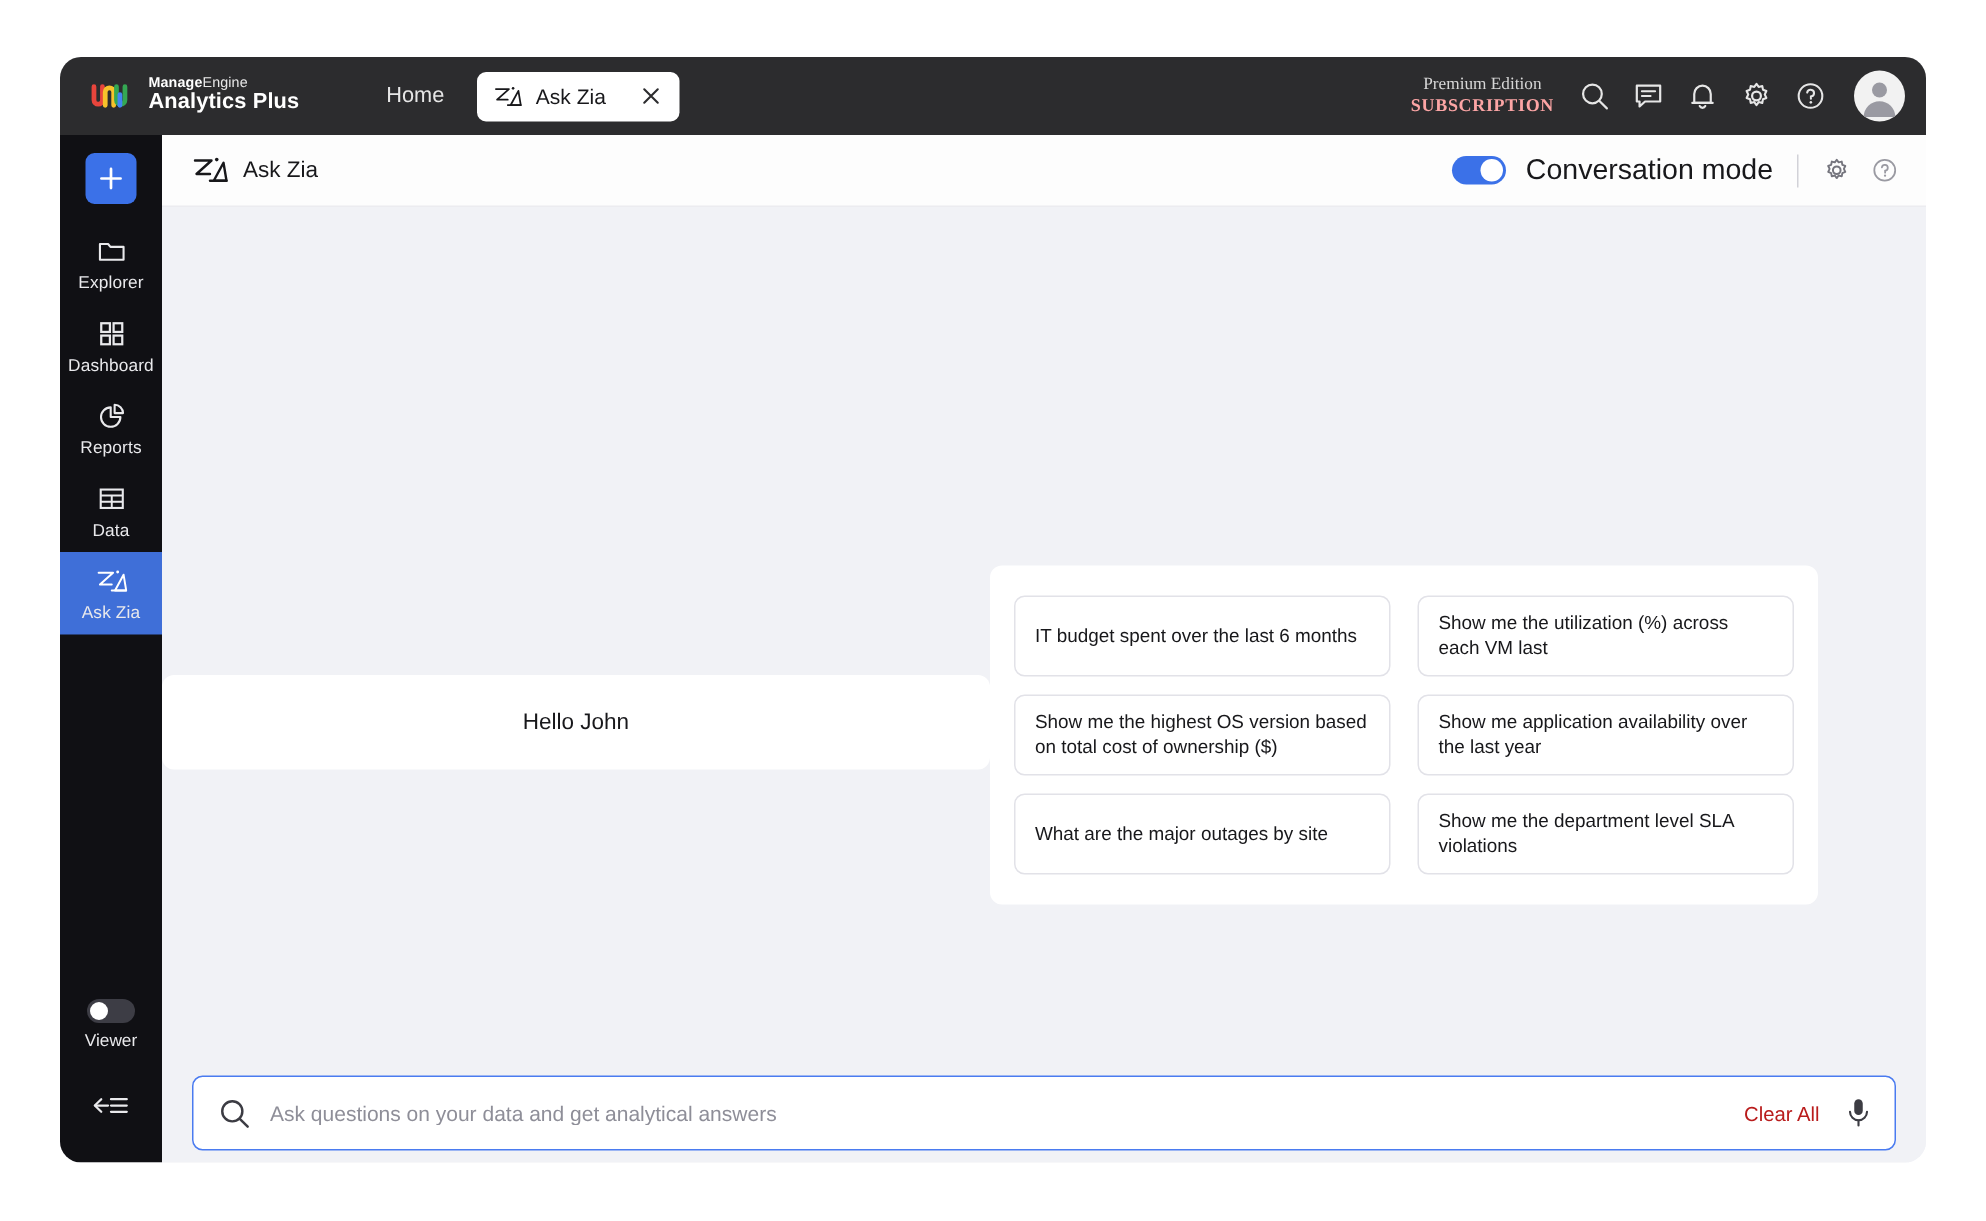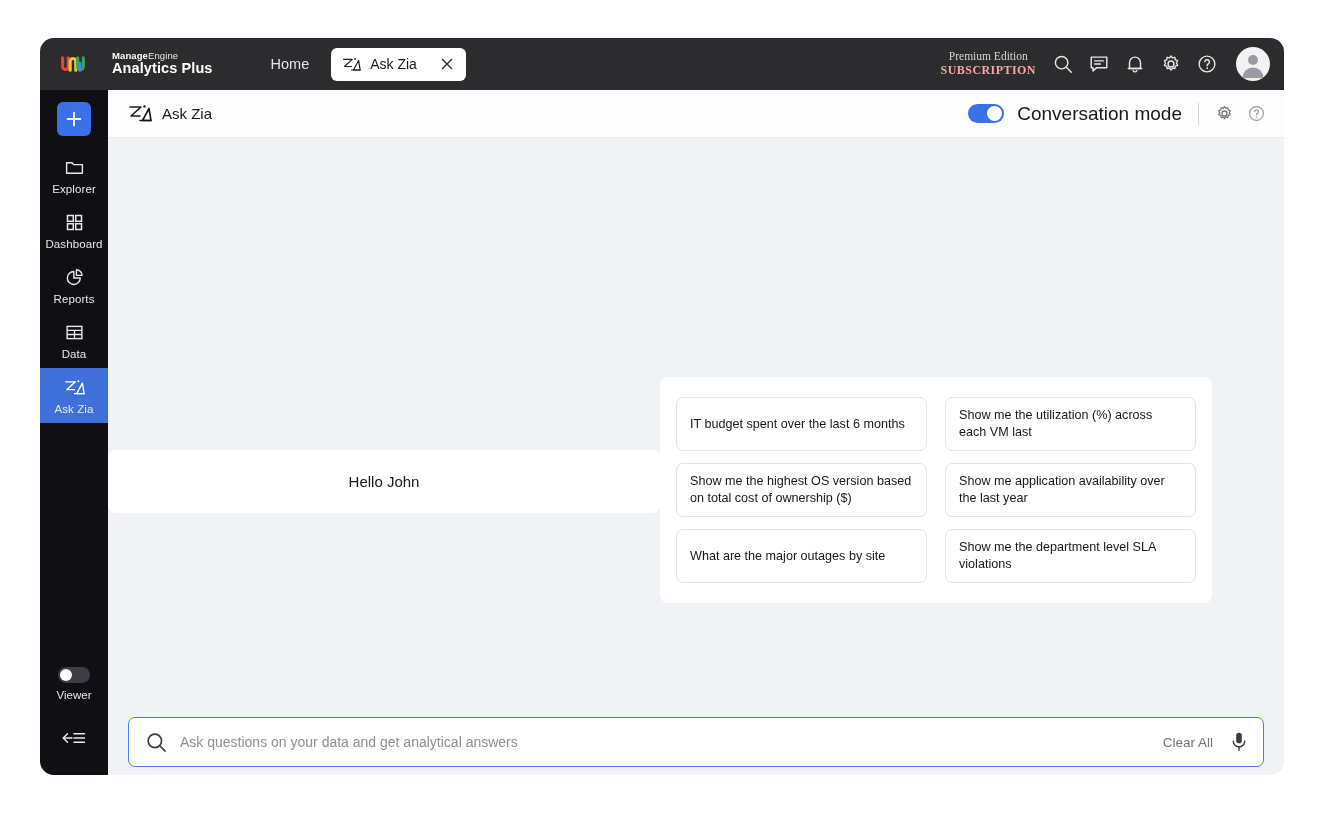--- a/index.html
+++ b/index.html
@@ -31,21 +31,21 @@
     height: 52px;
     min-height: 52px;
     background: #2c2c2e;
     display: flex;
     align-items: center;
     padding: 0 14px 0 20px;
     position: relative;
     z-index: 5;
   }
 
-  .brand { display: flex; align-items: center; gap: 22px; }
+  .brand { display: flex; align-items: center; gap: 9px; }
   .brand-logo { width: 30px; height: 22px; display: block; }
   .brand-text { line-height: 1.05; }
   .brand-line1 { font-size: 9.5px; color: #ffffff; letter-spacing: .1px; }
   .brand-line1 b { font-weight: bold; }
   .brand-line1 span.light { font-weight: normal; color: #e8e8e8; }
   .brand-line2 { font-size: 14.5px; color: #ffffff; font-weight: bold; letter-spacing: .1px; }
 
   #nav-home {
     margin-left: 48px;
     color: #e6e6e6;
@@ -186,21 +186,21 @@
     border: 1.6px solid #4a7bf0; border-radius: 7px;
     display: flex; align-items: center; padding: 0 14px 0 16px;
     gap: 12px;
   }
   #search-input {
     flex: 1; border: none; outline: none; background: transparent;
     font-family: "Liberation Sans", sans-serif;
     font-size: 14px; color: #18181b;
   }
   #search-input::placeholder { color: #8e8e98; }
-  #clear-all { font-size: 13.5px; color: #737373; cursor: pointer; margin-right: 4px; }
+  #clear-all { font-size: 13.5px; color: #b91c1c; cursor: pointer; margin-right: 4px; }
   .mic-icon { width: 20px; height: 22px; cursor: pointer; display:block; }
   .search-icon-big { width: 23px; height: 23px; display:block; }
 </style>
 </head>
 <body>
 
 <div id="app-window">
 
   <div id="top-bar">
 

